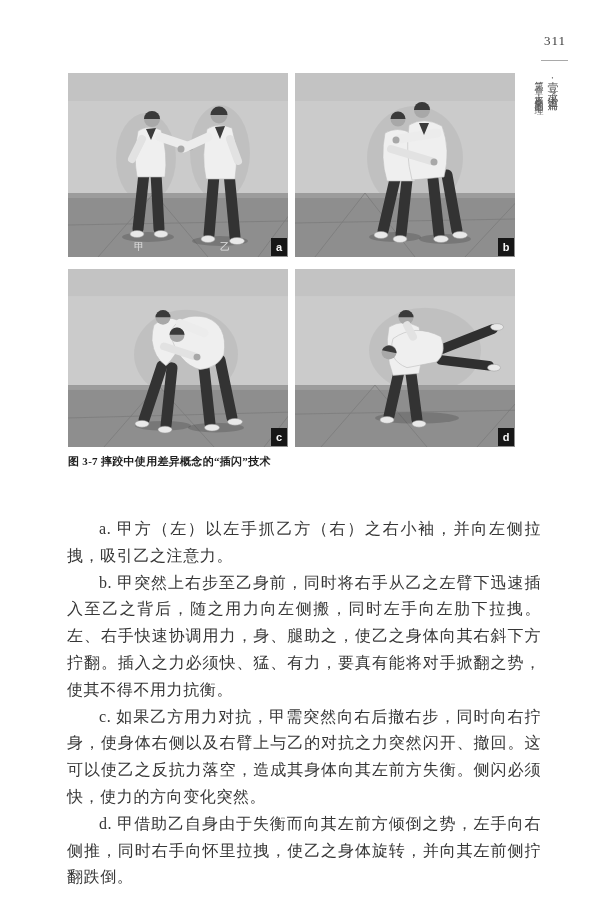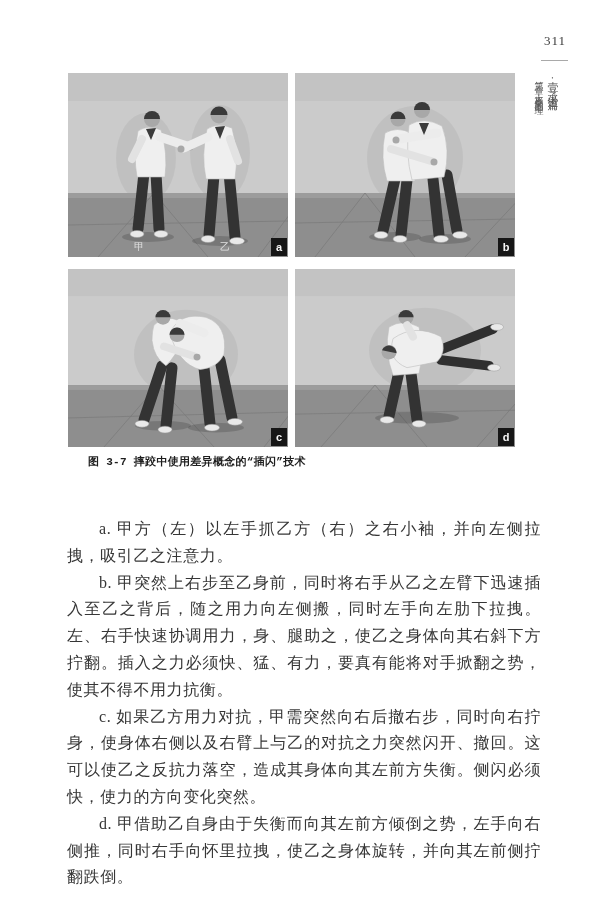--- a/index.html
+++ b/index.html
@@ -34,22 +34,22 @@
   .arm2{stroke:#e2e2e2;stroke-width:8;stroke-linecap:round;fill:none;}
   .gi{fill:#efefef;stroke:#bdbdbd;stroke-width:0.6;}
   .skin{fill:#a8a8a8;}
   .hair{fill:#3a3a3a;}
   .shoe{fill:#e9e9e9;stroke:#9a9a9a;stroke-width:0.5;}
   .collar{fill:#3b3b3b;}
   .seam{stroke:#7c7c7c;stroke-width:1;fill:none;opacity:0.8;}
 
   
   .figure-caption{position:absolute;left:68px;top:454px;
-                  font-family:Liberation Mono, monospace;
-                  font-size:11px;font-weight:bold;color:#1e1e1e;letter-spacing:0.3px;margin-left:20px;}
+                  font-family:Liberation Serif, serif;
+                  font-size:11px;font-weight:bold;color:#1e1e1e;letter-spacing:0.3px;}
 
   
   .body-text{position:absolute;left:67px;top:516px;width:474px;
              font-size:16px;line-height:26.8px;color:#363636;text-align:justify;
              letter-spacing:0.6px;}
   .body-text p{margin:0;text-indent:2em;}
 </style>
 </head>
 <body>
 

